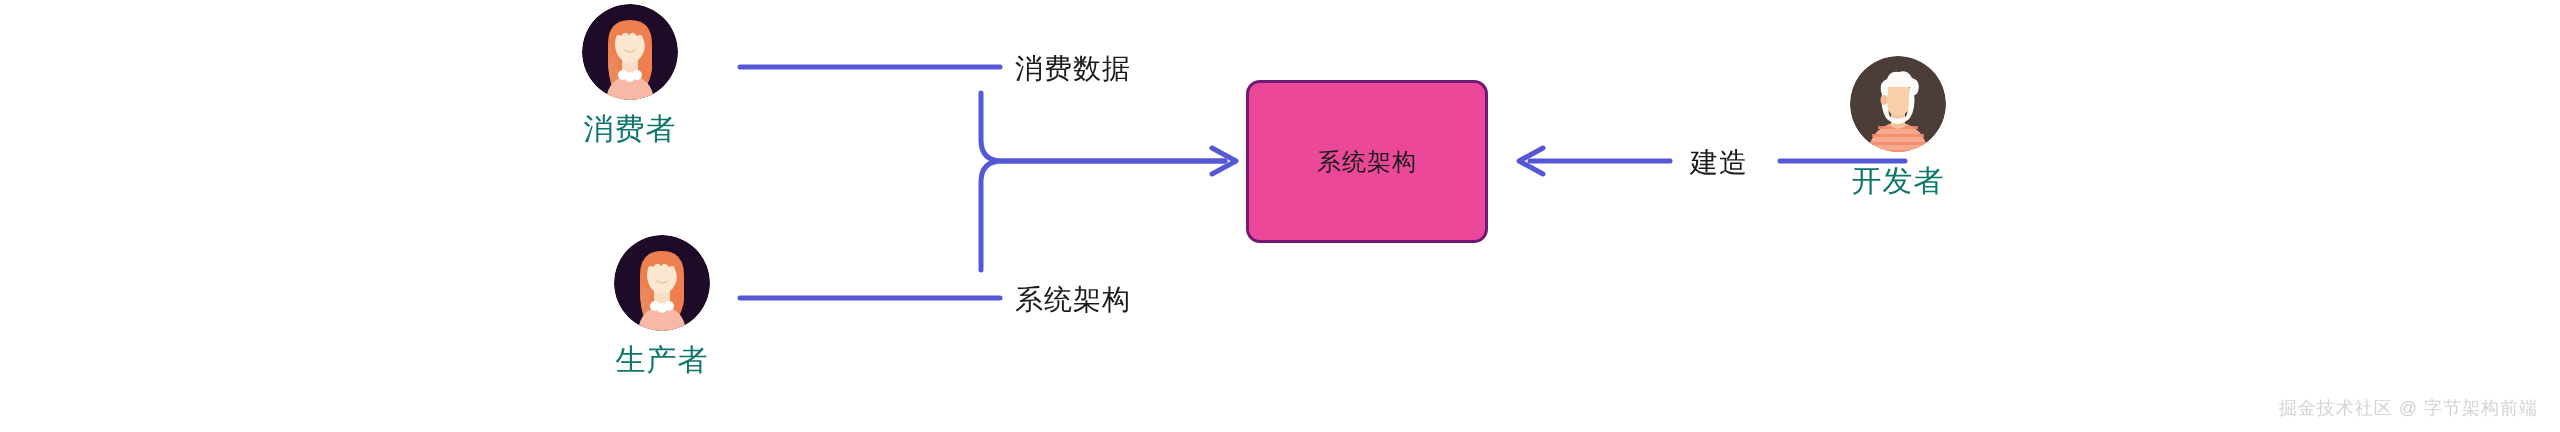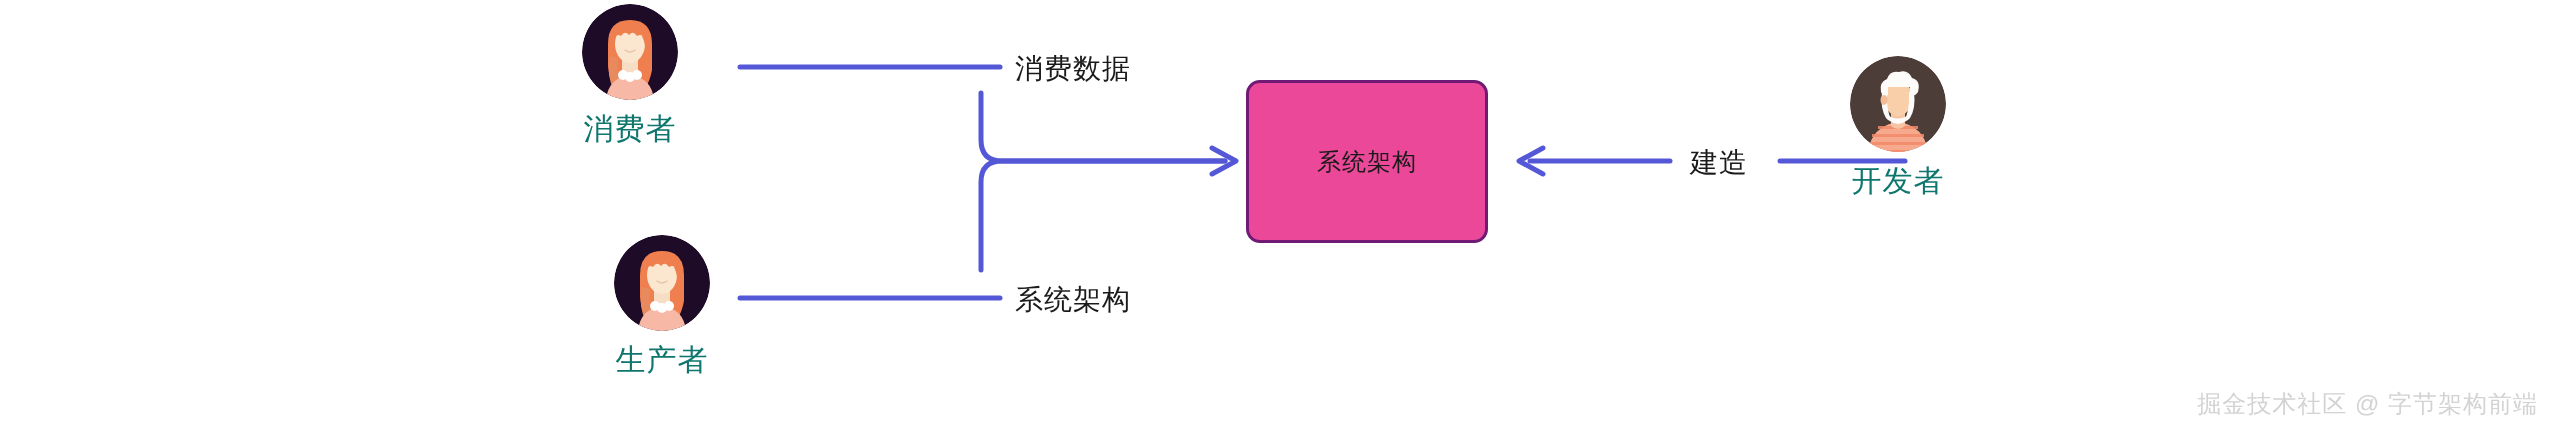--- a/index.html
+++ b/index.html
@@ -68,21 +68,21 @@
     left: 0;
     top: 0;
     width: 2560px;
     height: 432px;
     pointer-events: none;
   }
   .watermark {
     position: absolute;
     right: 22px;
     bottom: 12px;
-    font-size: 24px;
+    font-size: 18px;
     color: #d3d3d3;
     letter-spacing: 1px;
     white-space: nowrap;
   }
 </style>
 </head>
 <body>
 
 <div id="canvas">
 

